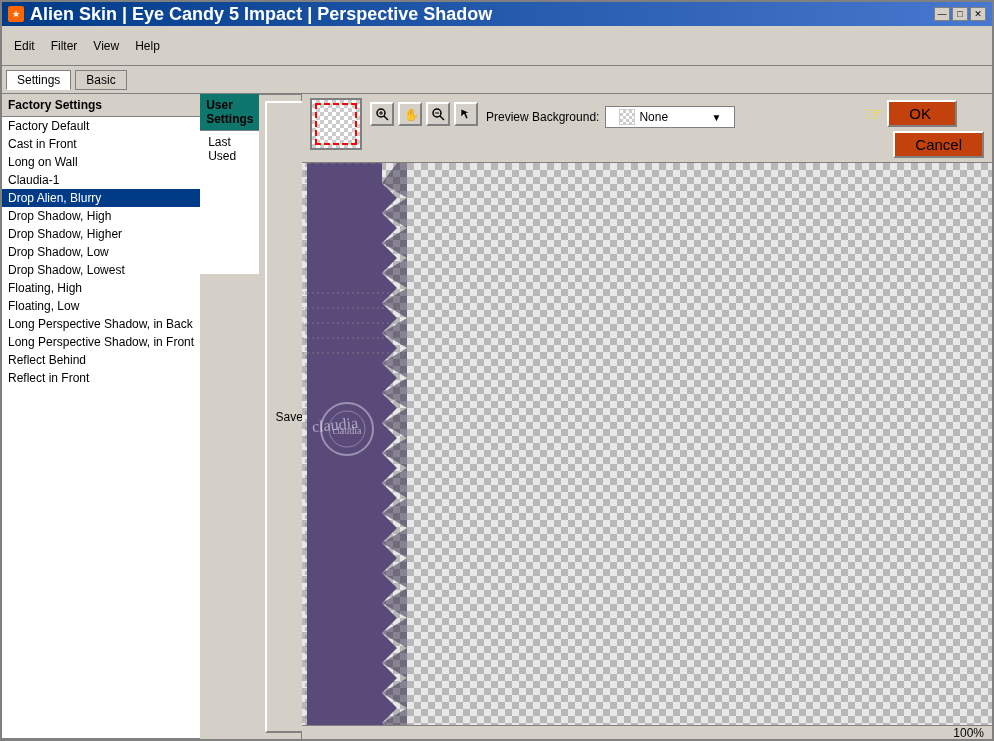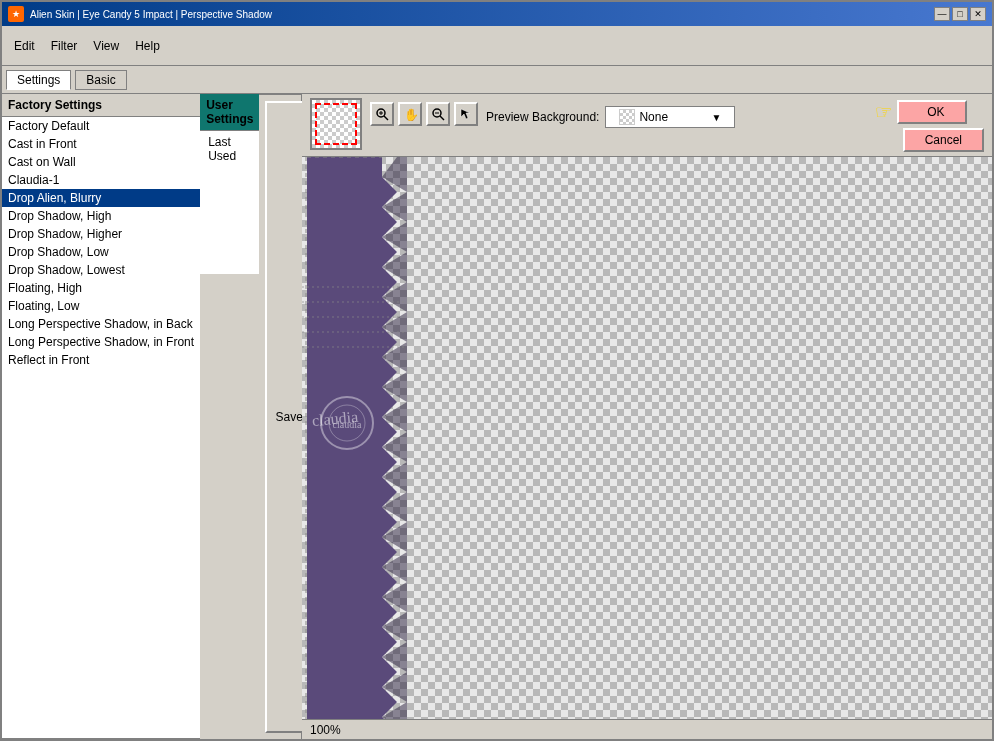--- a/index.html
+++ b/index.html
@@ -3,21 +3,21 @@
   <meta charset="utf-8">
   <style>
     * { box-sizing: border-box; margin: 0; padding: 0; }
     body { font-family: 'Segoe UI', Tahoma, Geneva, Verdana, sans-serif; font-size: 12px; background: #d4d0c8; overflow: hidden; }
     
     .window { width: 994px; height: 741px; background: #d4d0c8; border: 2px solid #808080; display: flex; flex-direction: column; position: relative; }
     
     .title-bar { background: linear-gradient(to right, #003b87, #4878d0); color: white; padding: 3px 6px; display: flex; align-items: center; justify-content: space-between; height: 24px; }
     .title-bar-left { display: flex; align-items: center; gap: 6px; }
     .title-icon { width: 16px; height: 16px; background: #ff6600; border-radius: 2px; display: flex; align-items: center; justify-content: center; font-size: 10px; }
-    .title-text { font-size: 10px; font-weight: normal; }
+    .title-text { font-size: 18px; font-weight: bold; }
     .title-controls { display: flex; gap: 2px; }
     .title-btn { width: 16px; height: 14px; background: #d4d0c8; border: 1px solid #808080; display: flex; align-items: center; justify-content: center; font-size: 9px; cursor: pointer; color: black; }
     
     .menu-bar { background: #d4d0c8; border-bottom: 1px solid #808080; display: flex; align-items: center; height: 40px; padding: 0 4px; }
     .menu-item { padding: 2px 8px; cursor: pointer; font-size: 12px; }
     
     .toolbar-area { display: flex; gap: 4px; padding: 2px 4px; border-bottom: 1px solid #808080; align-items: center; height: 28px; }
     .tab-btn { padding: 2px 10px; background: #d4d0c8; border: 1px solid #808080; cursor: pointer; font-size: 12px; }
     .tab-btn.active { background: white; border-bottom: 1px solid white; }
     
@@ -39,23 +39,23 @@
     
     .preset-buttons { display: flex; gap: 4px; padding: 6px; border-top: 1px solid #808080; }
     .preset-btn { flex: 1; padding: 4px 8px; background: #d4d0c8; border: 2px solid; border-color: #ffffff #808080 #808080 #ffffff; cursor: pointer; font-size: 12px; text-align: left; }
     .preset-btn.outlined { border: 2px solid #003b87; }
     
     .right-panel { flex: 1; display: flex; flex-direction: column; overflow: hidden; }
     .tool-btn { width: 24px; height: 24px; background: #d4d0c8; border: 2px solid; border-color: #ffffff #808080 #808080 #ffffff; display: flex; align-items: center; justify-content: center; cursor: pointer; font-size: 12px; }
     
     .preview-area { flex: 1; overflow: hidden; position: relative; background: repeating-conic-gradient(#b0b0b0 0% 25%, #d0d0d0 0% 50%) 0 0 / 16px 16px; }
     
-    .status-bar { background: #d4d0c8; border-top: 1px solid #808080; padding: 2px 8px; display: flex; height: 20px; align-items: center; }
+    .status-bar { background: #d4d0c8; border-top: 1px solid #808080; padding: 2px 8px; display: flex; justify-content: flex-end; height: 14px; align-items: center; }
     .zoom-text { font-size: 12px; }
-    .action-btn { padding: 4px 20px; background: #fca5a5; border: 2px solid; border-color: #ffffff #808080 #808080 #ffffff; cursor: pointer; font-size: 12px; min-width: 70px; text-align: right; }
+    .action-btn { padding: 4px 20px; background: #c2410c; border: 2px solid; border-color: #ffffff #808080 #808080 #ffffff; cursor: pointer; font-size: 15px; min-width: 70px; text-align: left; }
     
     
     .checker { background: repeating-conic-gradient(#b8b8b8 0% 25%, #e8e8e8 0% 50%) 0 0 / 14px 14px; }
     
     ::-webkit-scrollbar { width: 16px; }
     ::-webkit-scrollbar-track { background: #d4d0c8; }
     ::-webkit-scrollbar-thumb { background: #d4d0c8; border: 1px solid #808080; }
     ::-webkit-scrollbar-button { background: #d4d0c8; border: 1px solid #808080; height: 16px; }
   </style>
 </head>
@@ -91,31 +91,32 @@
 
   <div class="main-content">
 
     <div class="left-panel">
 
       <div class="preset-section">
         <div class="preset-header">Factory Settings</div>
         <div class="preset-list" style="overflow-y: scroll;">
           <div class="preset-item">Factory Default</div>
           <div class="preset-item">Cast in Front</div>
-          <div class="preset-item">Cast on Wall</div>
+          <div class="preset-item">Long on Wall</div>
           <div class="preset-item">Claudia-1</div>
           <div class="preset-item selected" style="display:flex; align-items:center; gap:4px;">Drop Alien, Blurry</div>
           <div class="preset-item">Drop Shadow, High</div>
           <div class="preset-item">Drop Shadow, Higher</div>
           <div class="preset-item">Drop Shadow, Low</div>
           <div class="preset-item">Drop Shadow, Lowest</div>
           <div class="preset-item">Floating, High</div>
           <div class="preset-item">Floating, Low</div>
           <div class="preset-item">Long Perspective Shadow, in Back</div>
           <div class="preset-item">Long Perspective Shadow, in Front</div>
+          <div class="preset-item">Reflect Behind</div>
           <div class="preset-item">Reflect in Front</div>
         </div>
       </div>
 
       <div class="user-section">
         <div class="user-header">User Settings</div>
         <div class="user-list">
           <div class="user-item">Last Used</div>
         </div>
       </div>

